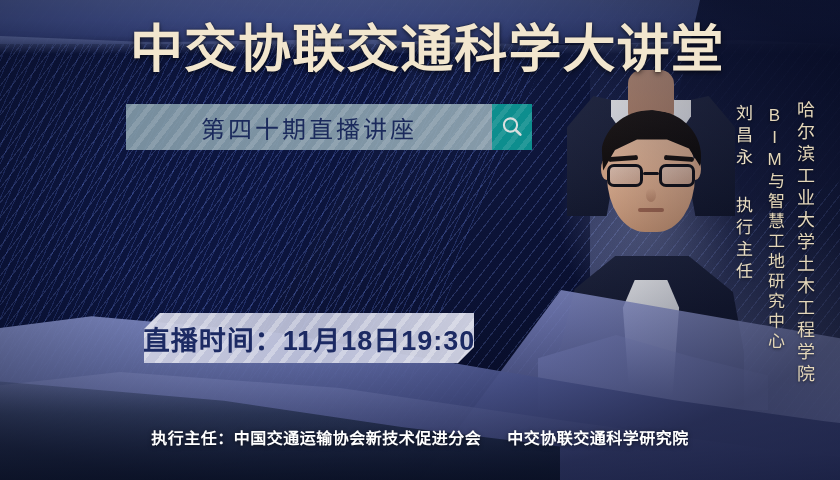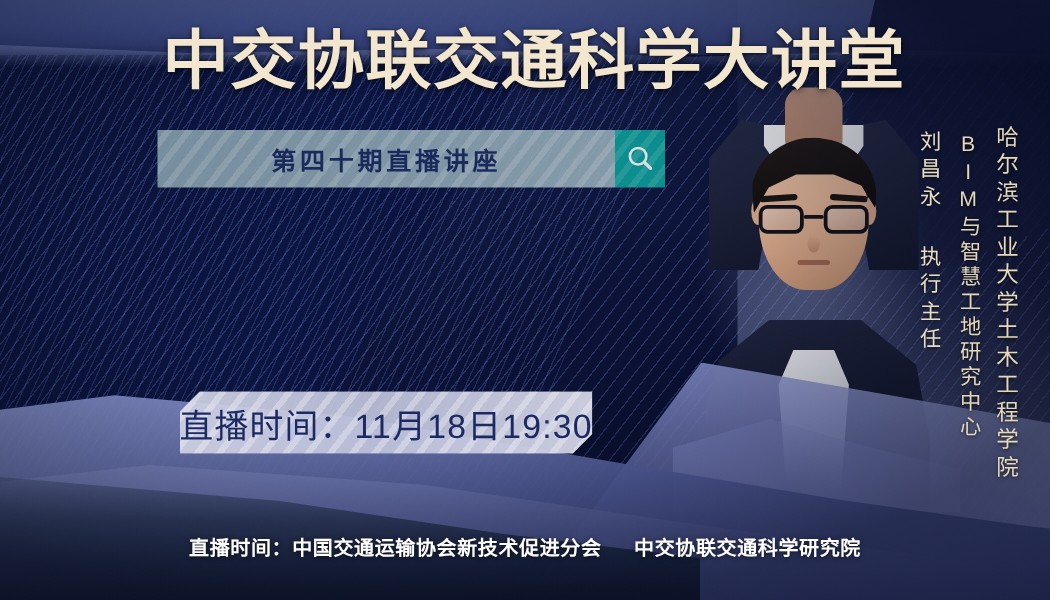--- a/index.html
+++ b/index.html
@@ -204,21 +204,21 @@
     background:linear-gradient(100deg,rgba(128,152,166,.92),rgba(146,168,180,.90));
     display:flex;align-items:center;justify-content:center;overflow:hidden;
   }
   .sub-banner:before{
     content:"";position:absolute;inset:0;
     background:repeating-linear-gradient(-52deg,
       rgba(255,255,255,0) 0px,rgba(255,255,255,0) 8px,
       rgba(255,255,255,.13) 8px,rgba(255,255,255,.13) 13px);
   }
   .sub-banner-text{
-    position:relative;font-size:20px;font-weight:700;color:#1b2a5c;letter-spacing:3px;
+    position:relative;font-size:24px;font-weight:400;color:#1b2a5c;letter-spacing:3px;
   }
   .search-box{
     position:absolute;left:492px;top:104px;width:40px;height:46px;
     background:#0d8e8e;display:flex;align-items:center;justify-content:center;overflow:hidden;
   }
   .search-box:before{
     content:"";position:absolute;inset:0;
     background:repeating-linear-gradient(-52deg,
       rgba(255,255,255,0) 0px,rgba(255,255,255,0) 7px,
       rgba(255,255,255,.10) 7px,rgba(255,255,255,.10) 12px);
@@ -239,21 +239,21 @@
     display:flex;align-items:center;justify-content:center;overflow:hidden;
     box-shadow:0 2px 10px rgba(0,0,0,.35);
   }
   .time-banner:before{
     content:"";position:absolute;inset:0;
     background:repeating-linear-gradient(-52deg,
       rgba(255,255,255,0) 0px,rgba(255,255,255,0) 9px,
       rgba(255,255,255,.30) 9px,rgba(255,255,255,.30) 14px);
   }
   .time-text{
-    position:relative;font-size:27px;font-weight:400;color:#1c2a63;letter-spacing:1px;white-space:nowrap;
+    position:relative;font-size:27px;font-weight:700;color:#1c2a63;letter-spacing:1px;white-space:nowrap;
   }
 
   .footer{
     position:absolute;left:0;top:425px;width:840px;text-align:center;
     font-size:16px;font-weight:700;color:#ffffff;letter-spacing:.5px;
     text-shadow:0 1px 4px rgba(0,0,0,.6);
   }
   .footer .gap{display:inline-block;width:26px;}
 
   
@@ -330,16 +330,16 @@
   <div class="time-banner">
     <span class="time-text">直播时间：11月18日19:30</span>
   </div>
 
   <div class="vcol vcol-name">刘昌永</div>
   <div class="vcol vcol-role">执行主任</div>
   <div class="vcol vcol-center">BIM与智慧工地研究中心</div>
   <div class="vcol vcol-affil">哈尔滨工业大学土木工程学院</div>
 
   <div class="footer">
-    <span>直播时间：</span><span>中国交通运输协会新技术促进分会</span><span class="gap"></span><span>中交协联交通科学研究院</span>
+    <span>执行主任：</span><span>中国交通运输协会新技术促进分会</span><span class="gap"></span><span>中交协联交通科学研究院</span>
   </div>
 
 </div>
 
 </body></html>

